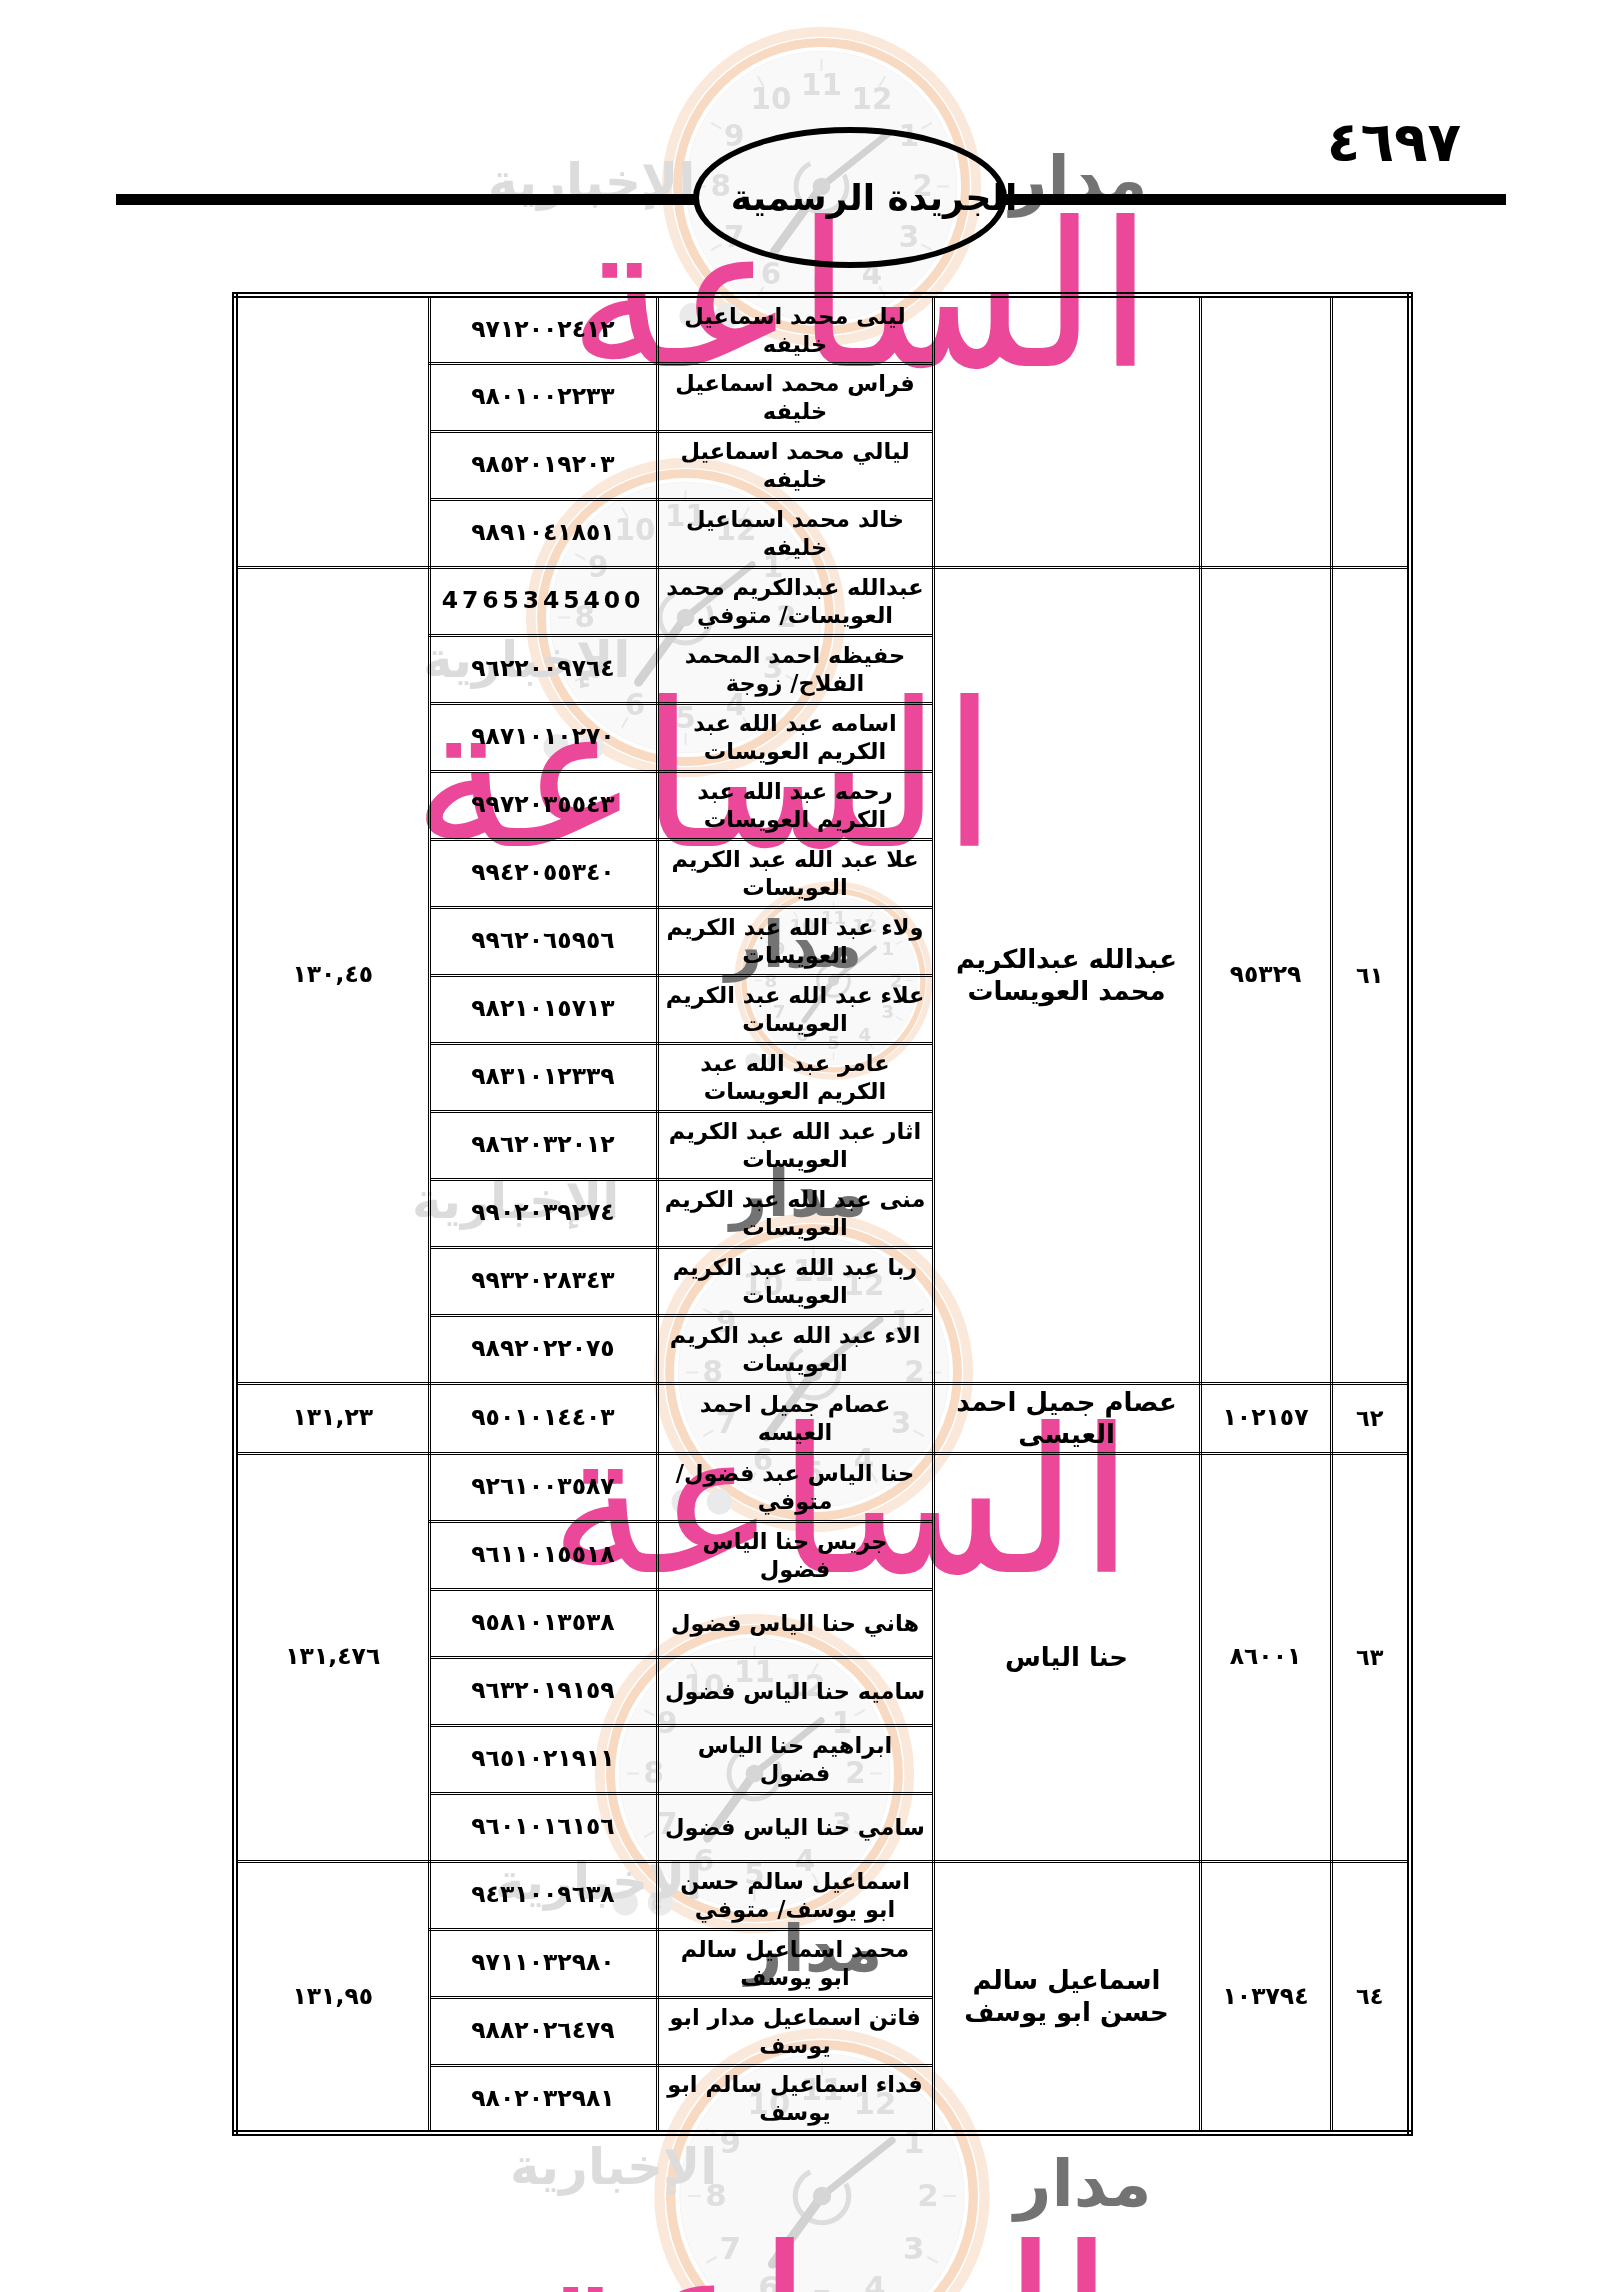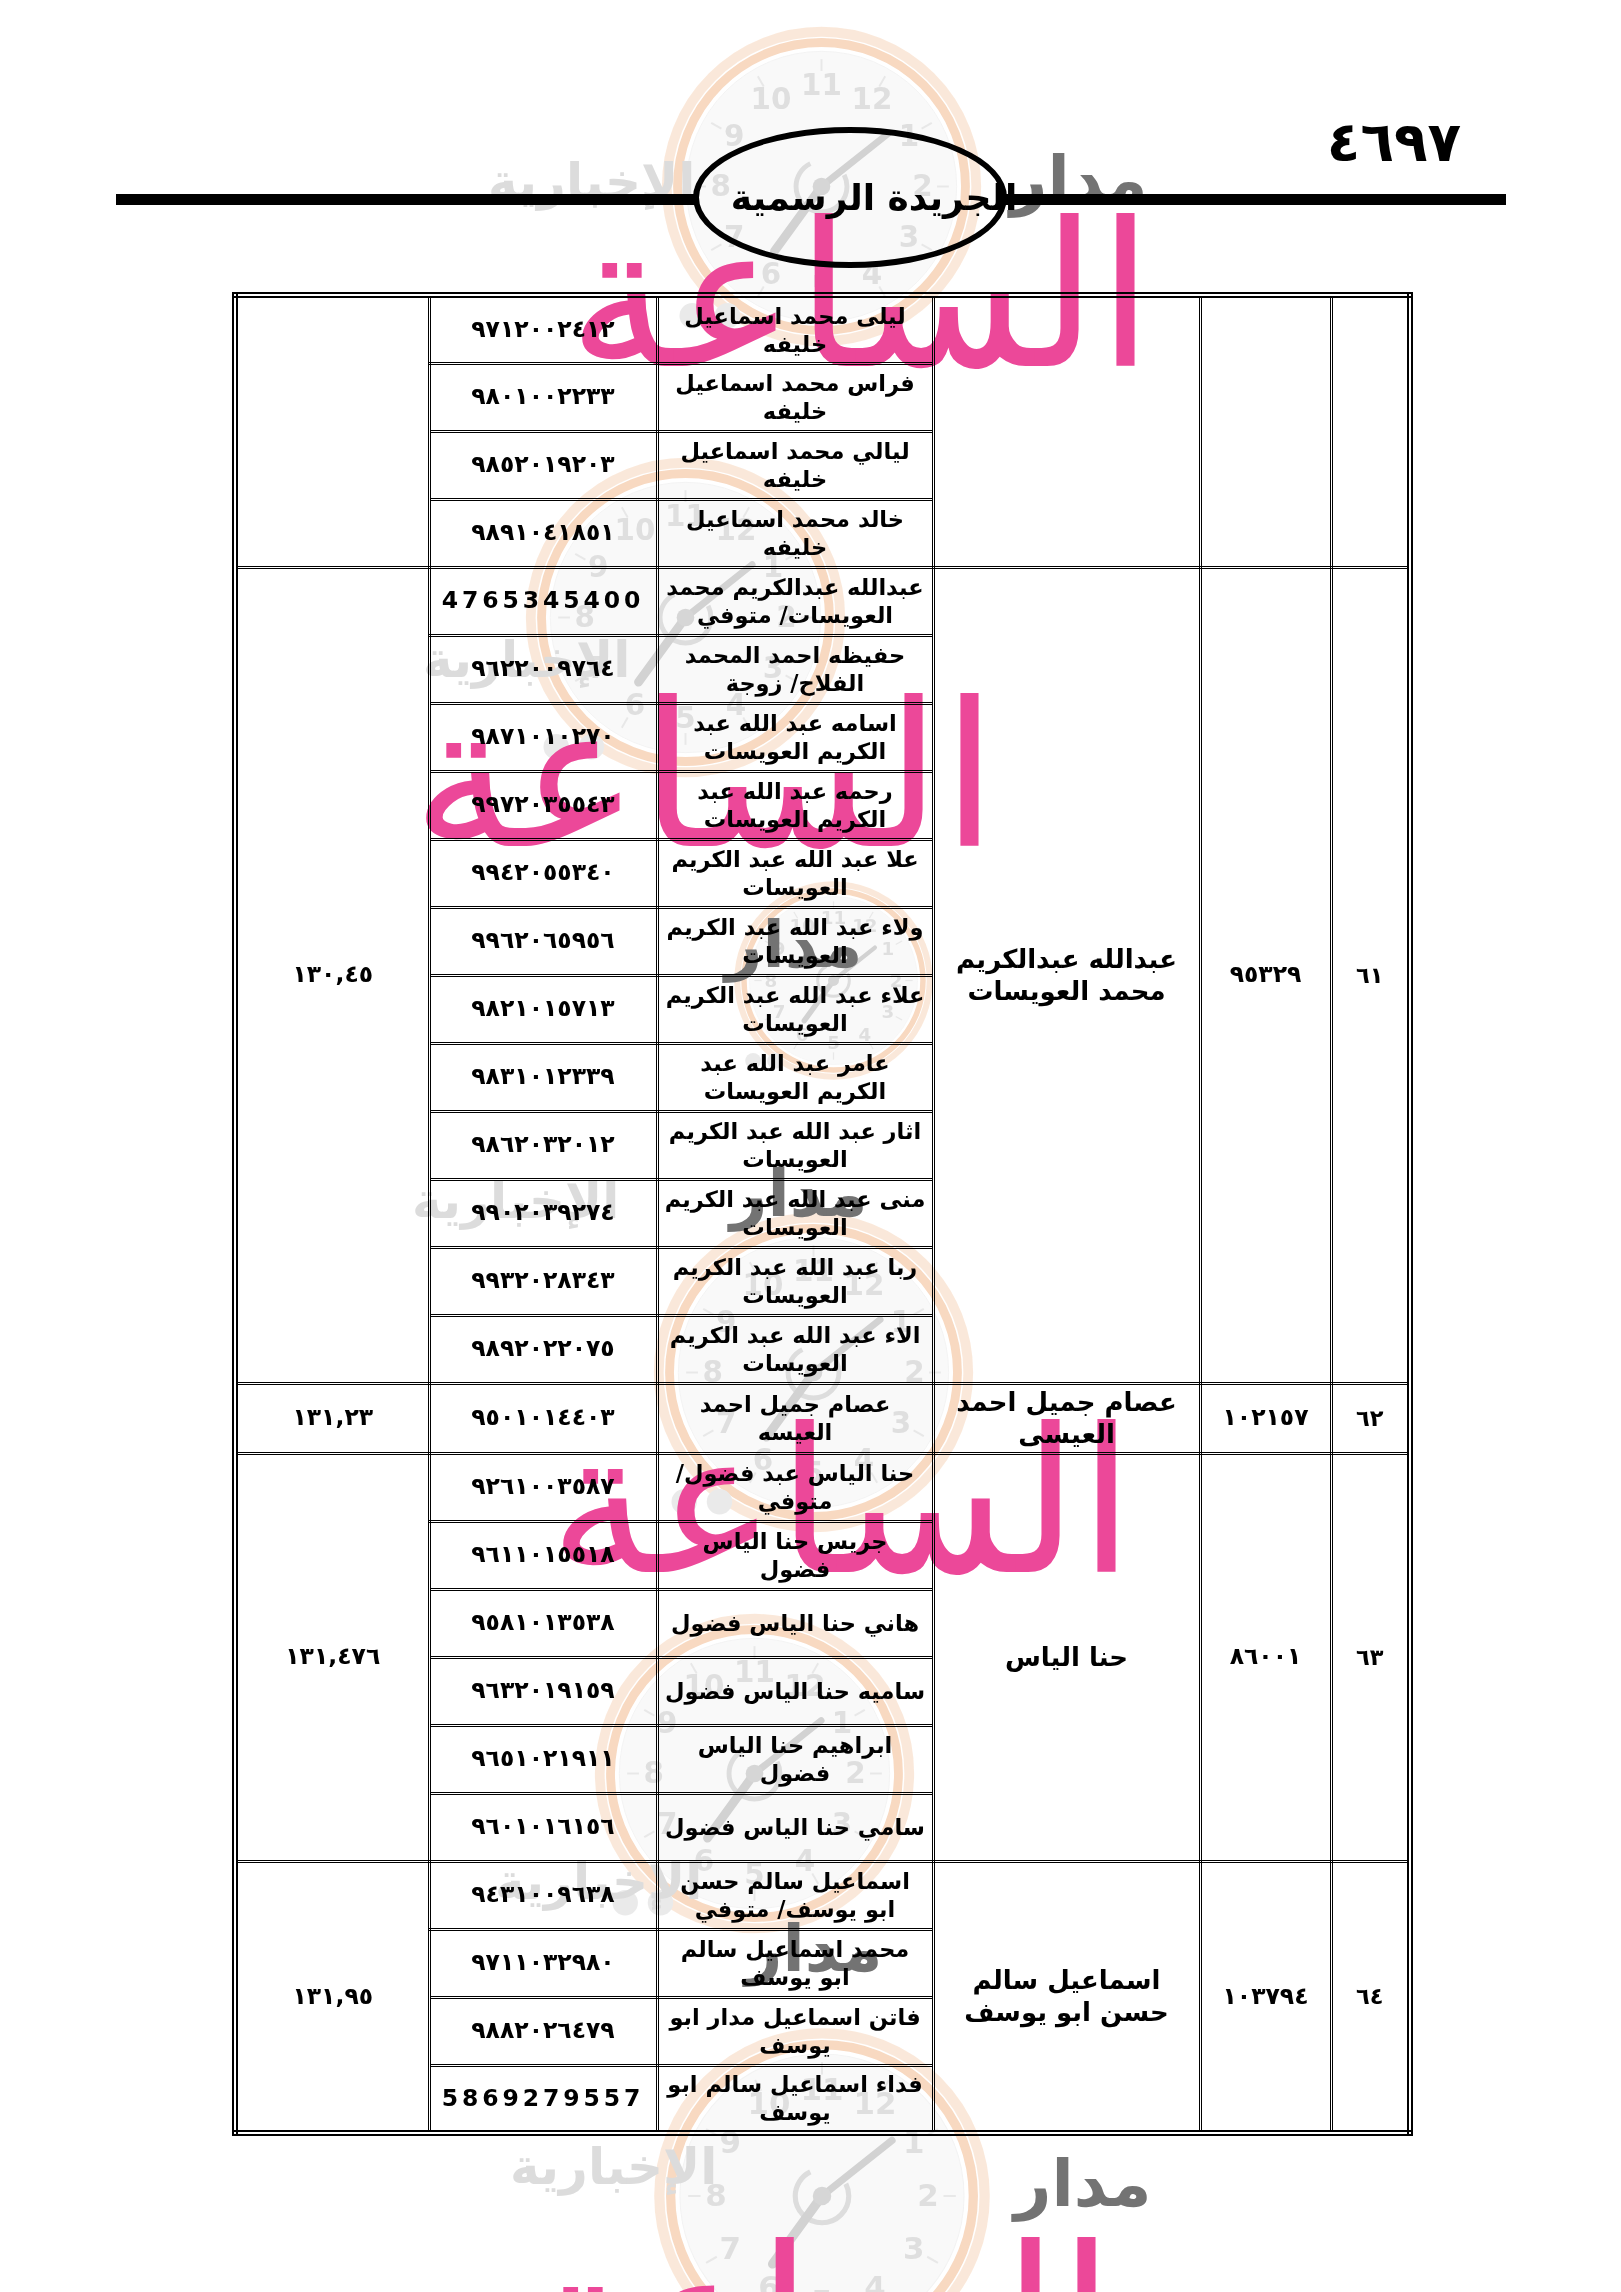--- a/index.html
+++ b/index.html
@@ -412,19 +412,19 @@
         <tr>
           <td class="col-member">محمد اسماعيل سالم ابو يوسف</td>
           <td class="num">٩٧١١٠٣٢٩٨٠</td>
         </tr>
         <tr>
           <td class="col-member">فاتن اسماعيل مدار ابو يوسف</td>
           <td class="num">٩٨٨٢٠٢٦٤٧٩</td>
         </tr>
         <tr>
           <td class="col-member">فداء اسماعيل سالم ابو يوسف</td>
-          <td class="num">5869279557</td>
+          <td class="num">٩٨٠٢٠٣٢٩٨١</td>
         </tr>
       </tbody>
   </table>
 
 </div>
 
 
 </body></html>

